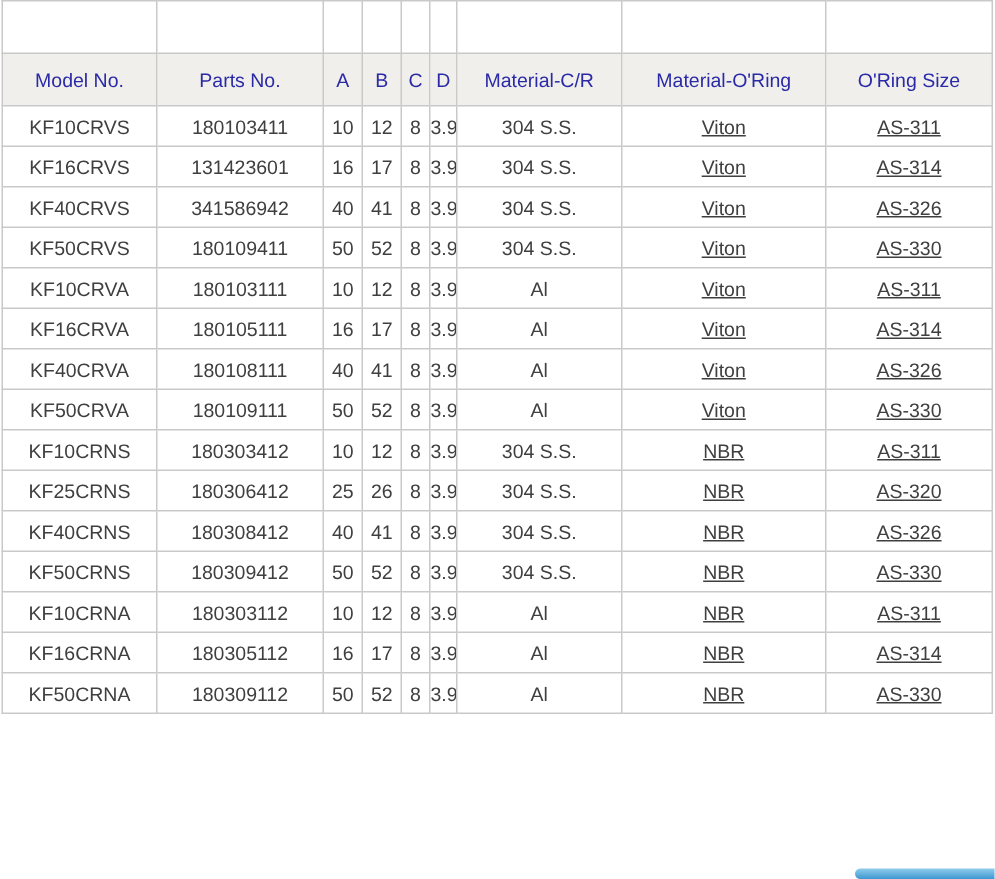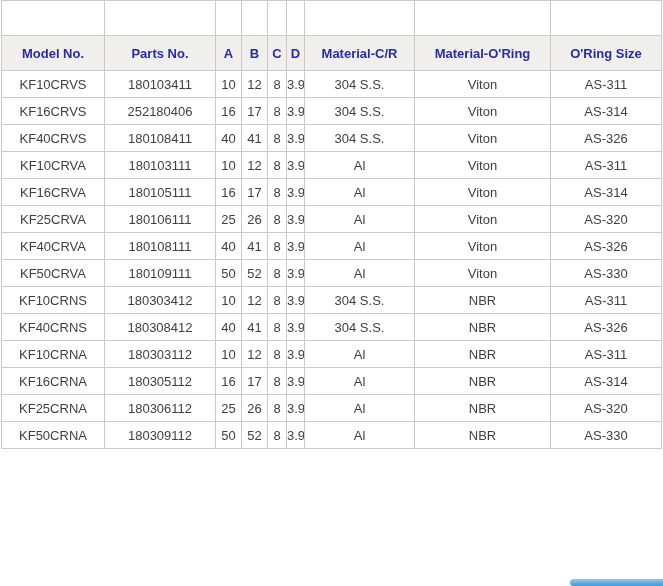--- a/index.html
+++ b/index.html
@@ -33,33 +33,33 @@
     font-size:13px;
     overflow:hidden;
     white-space:nowrap;
     padding:0;
   }
   tr.clipped-row td{height:4px;background:var(--row-bg);}
   thead tr{height:35px;}
   thead th{
     background:var(--header-bg);
     color:var(--header-text);
-    font-weight:bold;
+    font-weight:normal;
   }
   tbody tr{height:27px;background:var(--row-bg);}
   tbody td{color:var(--body-text);}
   .col-model_no{width:103px;}
   .col-parts_no{width:111px;}
   .col-a{width:26px;}
   .col-b{width:26px;margin-left:47px;}
   .col-c{width:19px;}
   .col-d{width:18px;}
   .col-material_cr{width:110px;margin-top:44px;}
-  .col-material_oring{width:136px;}
-  .col-oring_size{width:111px;}
+  .col-material_oring{width:136px;text-decoration:underline;}
+  .col-oring_size{width:111px;text-decoration:underline;}
   .hscroll-thumb{
     position:absolute;
     right:0;bottom:0;
     width:93px;height:7px;
     border-radius:4px 0 0 4px;
     background:linear-gradient(to bottom,var(--scroll-thumb-top) 0%,var(--scroll-thumb-bottom) 100%);
   }
 </style>
 </head>
 <body>
@@ -107,39 +107,50 @@
         <td class="col-a">10</td>
         <td class="col-b">12</td>
         <td class="col-c">8</td>
         <td class="col-d">3.9</td>
         <td class="col-material_cr">304 S.S.</td>
         <td class="col-material_oring">Viton</td>
         <td class="col-oring_size">AS-311</td>
       </tr>
       <tr>
         <td class="col-model_no">KF16CRVS</td>
-        <td class="col-parts_no">252180406</td>
+        <td class="col-parts_no">131423601</td>
         <td class="col-a">16</td>
         <td class="col-b">17</td>
         <td class="col-c">8</td>
         <td class="col-d">3.9</td>
         <td class="col-material_cr">304 S.S.</td>
         <td class="col-material_oring">Viton</td>
         <td class="col-oring_size">AS-314</td>
       </tr>
       <tr>
         <td class="col-model_no">KF40CRVS</td>
-        <td class="col-parts_no">180108411</td>
+        <td class="col-parts_no">341586942</td>
         <td class="col-a">40</td>
         <td class="col-b">41</td>
         <td class="col-c">8</td>
         <td class="col-d">3.9</td>
         <td class="col-material_cr">304 S.S.</td>
         <td class="col-material_oring">Viton</td>
         <td class="col-oring_size">AS-326</td>
+      </tr>
+      <tr>
+        <td class="col-model_no">KF50CRVS</td>
+        <td class="col-parts_no">180109411</td>
+        <td class="col-a">50</td>
+        <td class="col-b">52</td>
+        <td class="col-c">8</td>
+        <td class="col-d">3.9</td>
+        <td class="col-material_cr">304 S.S.</td>
+        <td class="col-material_oring">Viton</td>
+        <td class="col-oring_size">AS-330</td>
       </tr>
       <tr>
         <td class="col-model_no">KF10CRVA</td>
         <td class="col-parts_no">180103111</td>
         <td class="col-a">10</td>
         <td class="col-b">12</td>
         <td class="col-c">8</td>
         <td class="col-d">3.9</td>
         <td class="col-material_cr">Al</td>
         <td class="col-material_oring">Viton</td>
@@ -150,31 +161,20 @@
         <td class="col-parts_no">180105111</td>
         <td class="col-a">16</td>
         <td class="col-b">17</td>
         <td class="col-c">8</td>
         <td class="col-d">3.9</td>
         <td class="col-material_cr">Al</td>
         <td class="col-material_oring">Viton</td>
         <td class="col-oring_size">AS-314</td>
       </tr>
       <tr>
-        <td class="col-model_no">KF25CRVA</td>
-        <td class="col-parts_no">180106111</td>
-        <td class="col-a">25</td>
-        <td class="col-b">26</td>
-        <td class="col-c">8</td>
-        <td class="col-d">3.9</td>
-        <td class="col-material_cr">Al</td>
-        <td class="col-material_oring">Viton</td>
-        <td class="col-oring_size">AS-320</td>
-      </tr>
-      <tr>
         <td class="col-model_no">KF40CRVA</td>
         <td class="col-parts_no">180108111</td>
         <td class="col-a">40</td>
         <td class="col-b">41</td>
         <td class="col-c">8</td>
         <td class="col-d">3.9</td>
         <td class="col-material_cr">Al</td>
         <td class="col-material_oring">Viton</td>
         <td class="col-oring_size">AS-326</td>
       </tr>
@@ -194,62 +194,73 @@
         <td class="col-parts_no">180303412</td>
         <td class="col-a">10</td>
         <td class="col-b">12</td>
         <td class="col-c">8</td>
         <td class="col-d">3.9</td>
         <td class="col-material_cr">304 S.S.</td>
         <td class="col-material_oring">NBR</td>
         <td class="col-oring_size">AS-311</td>
       </tr>
       <tr>
+        <td class="col-model_no">KF25CRNS</td>
+        <td class="col-parts_no">180306412</td>
+        <td class="col-a">25</td>
+        <td class="col-b">26</td>
+        <td class="col-c">8</td>
+        <td class="col-d">3.9</td>
+        <td class="col-material_cr">304 S.S.</td>
+        <td class="col-material_oring">NBR</td>
+        <td class="col-oring_size">AS-320</td>
+      </tr>
+      <tr>
         <td class="col-model_no">KF40CRNS</td>
         <td class="col-parts_no">180308412</td>
         <td class="col-a">40</td>
         <td class="col-b">41</td>
         <td class="col-c">8</td>
         <td class="col-d">3.9</td>
         <td class="col-material_cr">304 S.S.</td>
         <td class="col-material_oring">NBR</td>
         <td class="col-oring_size">AS-326</td>
       </tr>
       <tr>
+        <td class="col-model_no">KF50CRNS</td>
+        <td class="col-parts_no">180309412</td>
+        <td class="col-a">50</td>
+        <td class="col-b">52</td>
+        <td class="col-c">8</td>
+        <td class="col-d">3.9</td>
+        <td class="col-material_cr">304 S.S.</td>
+        <td class="col-material_oring">NBR</td>
+        <td class="col-oring_size">AS-330</td>
+      </tr>
+      <tr>
         <td class="col-model_no">KF10CRNA</td>
         <td class="col-parts_no">180303112</td>
         <td class="col-a">10</td>
         <td class="col-b">12</td>
         <td class="col-c">8</td>
         <td class="col-d">3.9</td>
         <td class="col-material_cr">Al</td>
         <td class="col-material_oring">NBR</td>
         <td class="col-oring_size">AS-311</td>
       </tr>
       <tr>
         <td class="col-model_no">KF16CRNA</td>
         <td class="col-parts_no">180305112</td>
         <td class="col-a">16</td>
         <td class="col-b">17</td>
         <td class="col-c">8</td>
         <td class="col-d">3.9</td>
         <td class="col-material_cr">Al</td>
         <td class="col-material_oring">NBR</td>
         <td class="col-oring_size">AS-314</td>
-      </tr>
-      <tr>
-        <td class="col-model_no">KF25CRNA</td>
-        <td class="col-parts_no">180306112</td>
-        <td class="col-a">25</td>
-        <td class="col-b">26</td>
-        <td class="col-c">8</td>
-        <td class="col-d">3.9</td>
-        <td class="col-material_cr">Al</td>
-        <td class="col-material_oring">NBR</td>
-        <td class="col-oring_size">AS-320</td>
       </tr>
       <tr>
         <td class="col-model_no">KF50CRNA</td>
         <td class="col-parts_no">180309112</td>
         <td class="col-a">50</td>
         <td class="col-b">52</td>
         <td class="col-c">8</td>
         <td class="col-d">3.9</td>
         <td class="col-material_cr">Al</td>
         <td class="col-material_oring">NBR</td>

